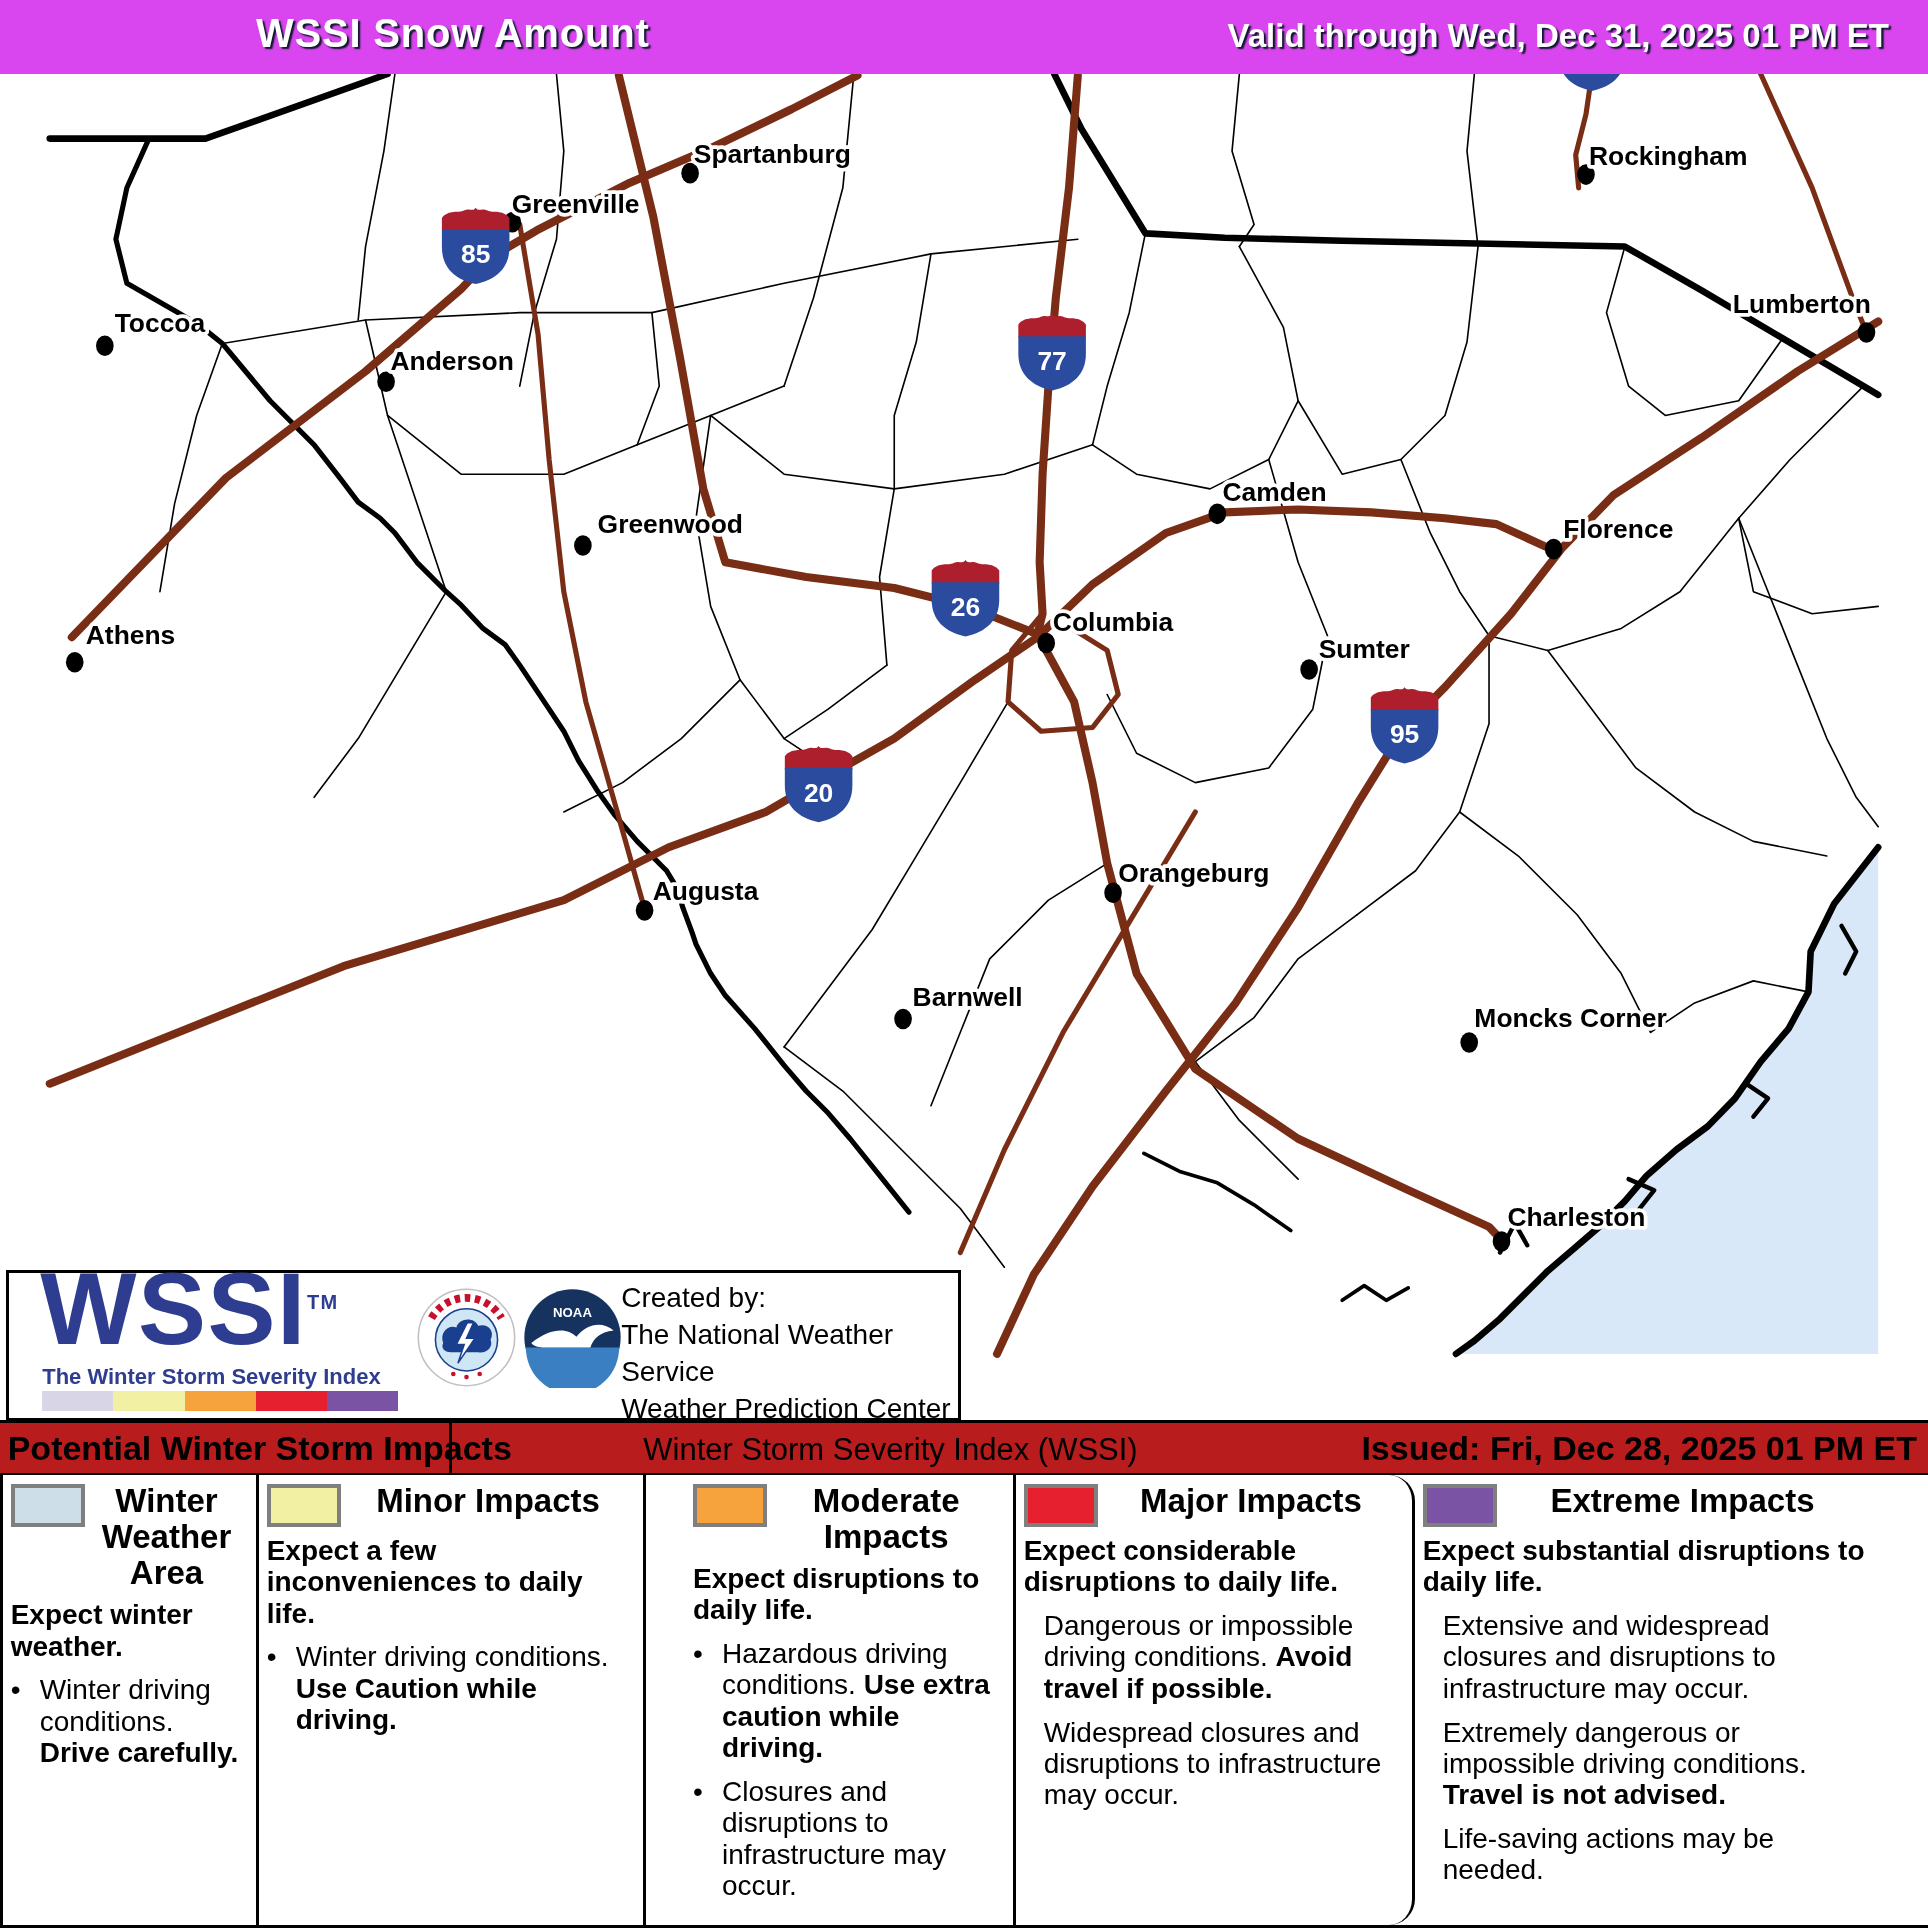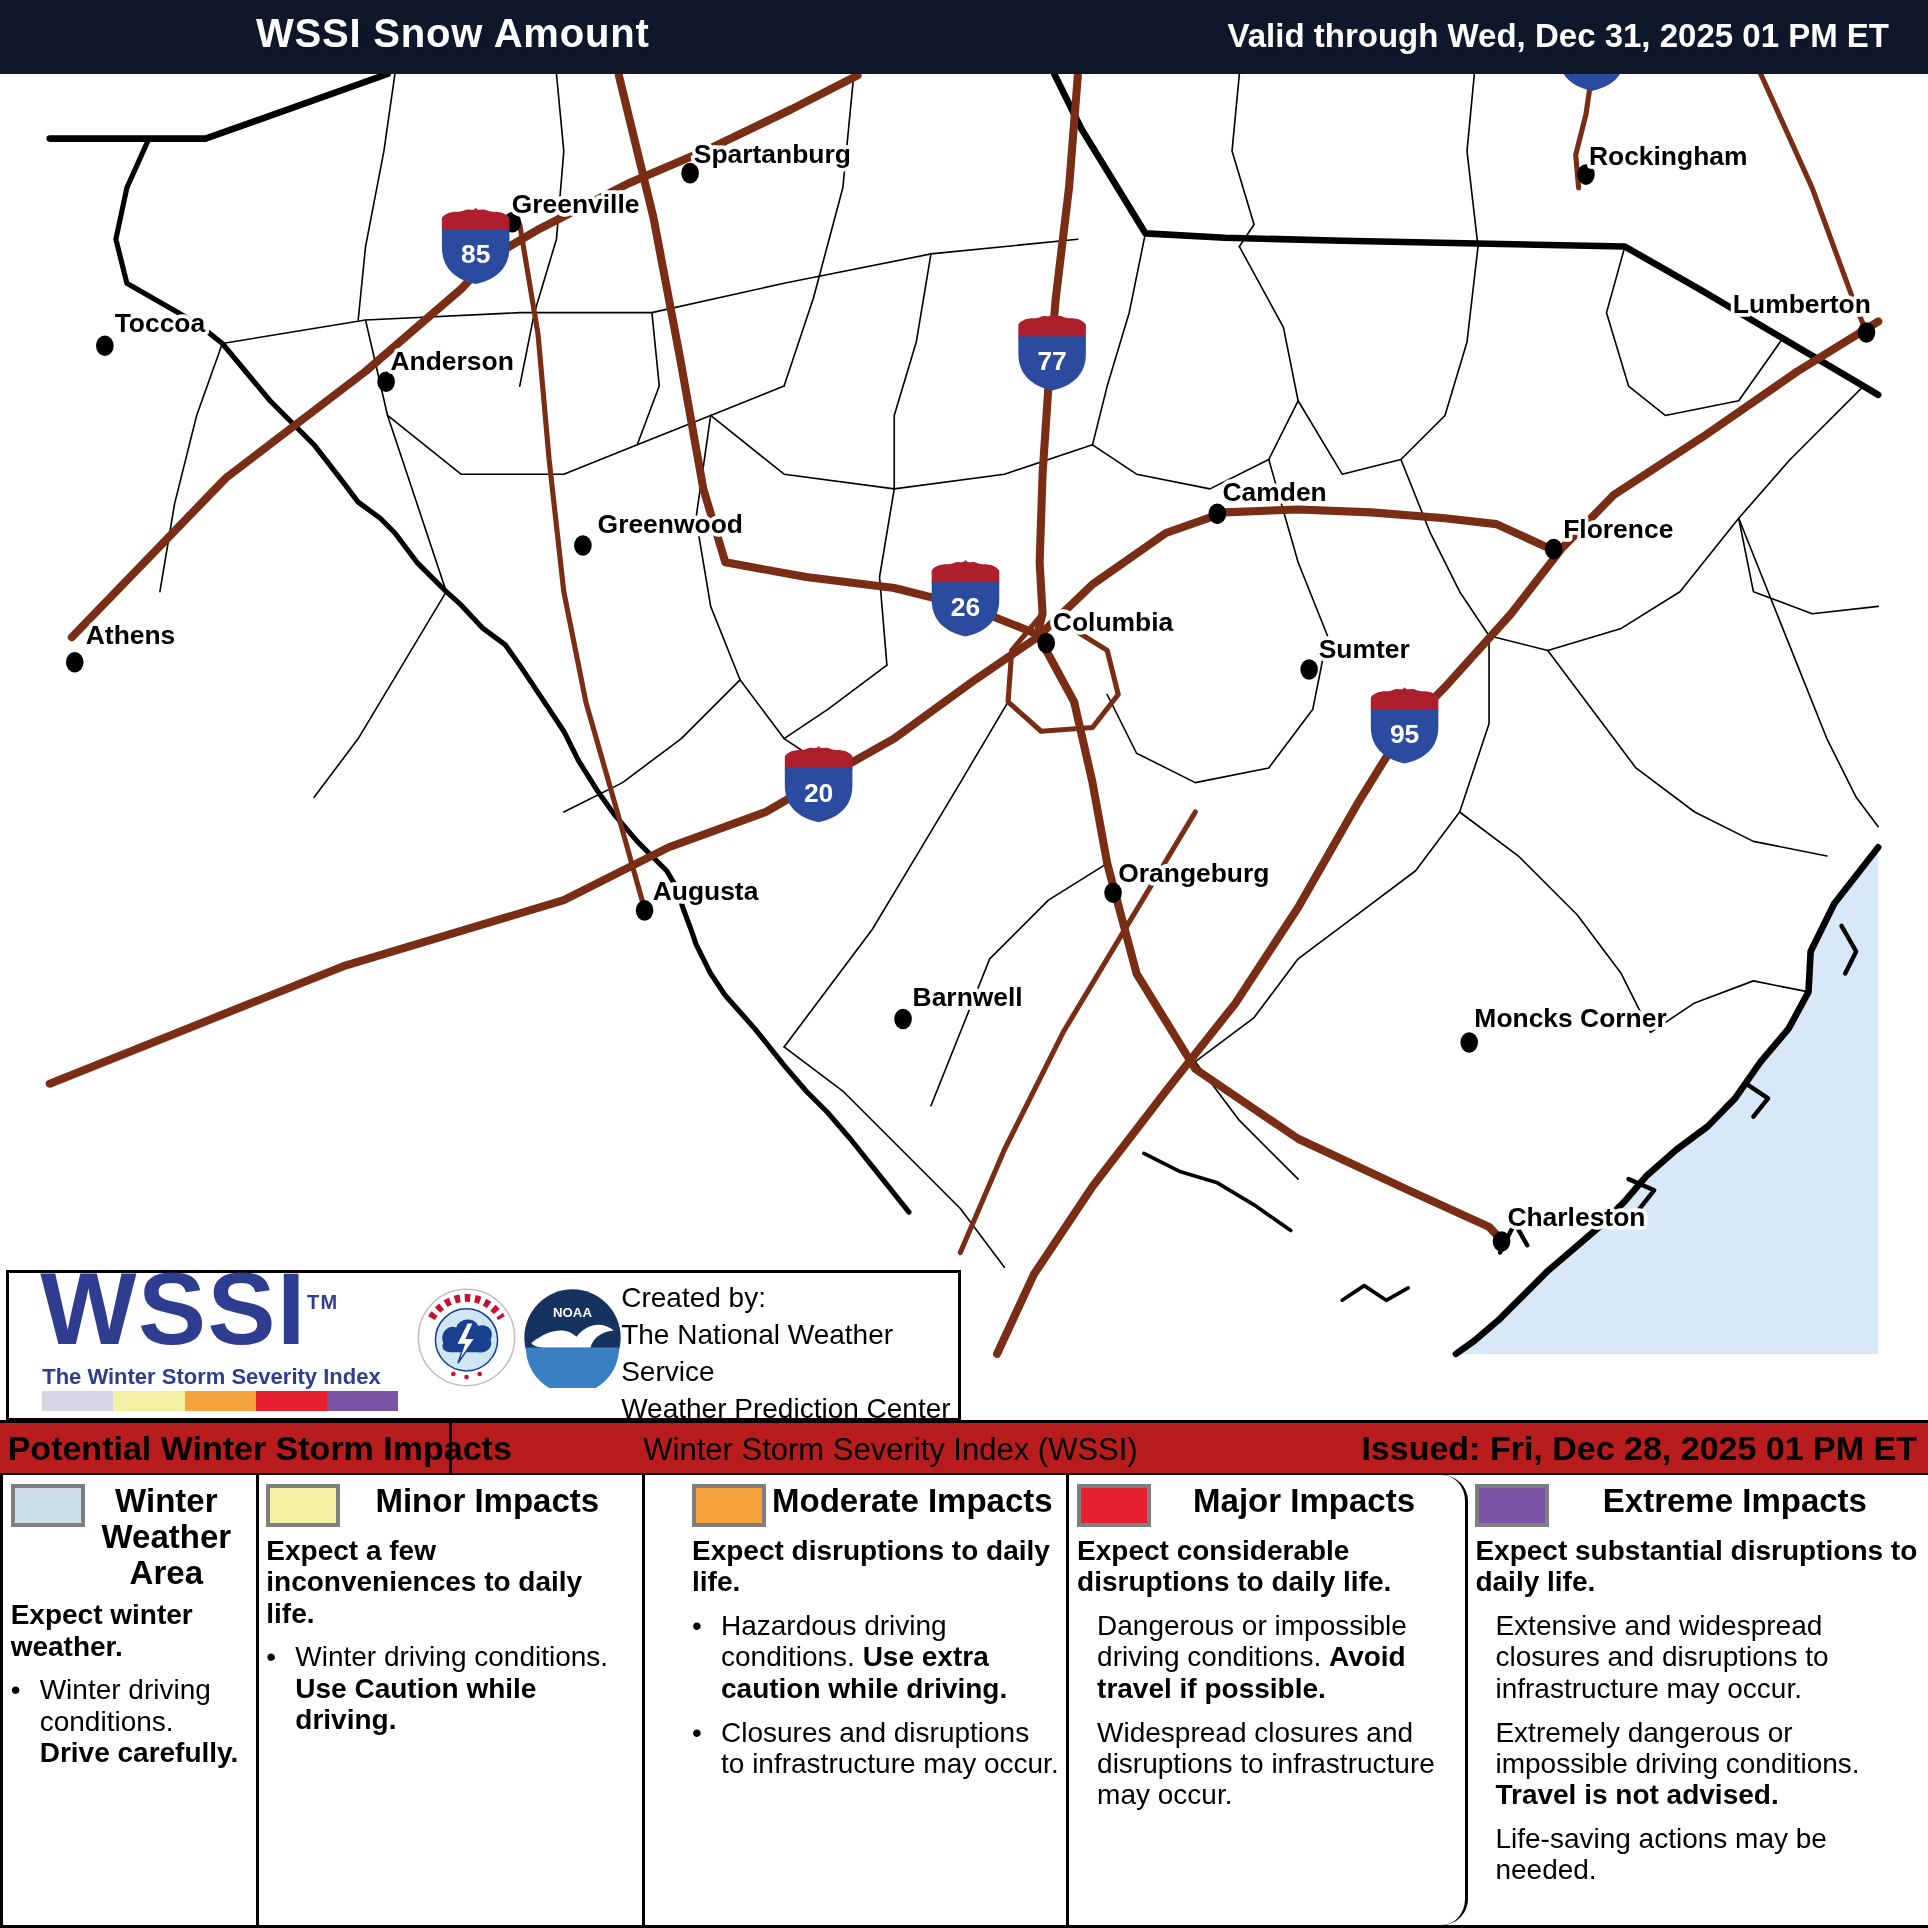--- a/index.html
+++ b/index.html
@@ -1,18 +1,18 @@
 <!DOCTYPE html>
 <html style="font-size:12.4px"><head>
 <meta charset="utf-8">
 <style>
   html,body{margin:0;padding:0;background:#ffffff;}
   body{width:1928px;height:1928px;position:relative;font-family:"Liberation Sans",sans-serif;overflow:hidden;}
   
-  .header{position:absolute;left:0;top:0;width:1928px;height:74px;background:#0f172a;z-index:30;}
+  .header{position:absolute;left:0;top:0;width:1928px;height:74px;background:#d946ef;z-index:30;}
   .header .title{position:absolute;left:256px;top:11px;font-size:40px;font-weight:bold;color:#ffffff;text-shadow:2.3px 2.3px 1.5px #10182e;letter-spacing:0.8px;}
   .header .valid{position:absolute;right:39px;top:17px;font-size:33px;font-weight:bold;color:#ffffff;text-shadow:2.3px 2.3px 1.5px #10182e;}
   
   .map-wrap{position:absolute;left:0;top:74px;width:1928px;height:1346px;background:#ffffff;z-index:1;}
   svg text{font-family:"Liberation Sans",sans-serif;}
   .county{fill:none;stroke:#000000;stroke-width:2.2;stroke-linejoin:round;stroke-linecap:round;}
   .state{fill:none;stroke:#000000;stroke-width:9;stroke-linejoin:round;stroke-linecap:round;}
   .river{fill:none;stroke:#000000;stroke-width:7;stroke-linejoin:round;stroke-linecap:round;}
   .road{fill:none;stroke:#7a2d15;stroke-width:11;stroke-linejoin:round;stroke-linecap:round;}
   .road.minor{stroke-width:7;}
@@ -34,21 +34,21 @@
   
   .statusbar{position:absolute;left:0;top:1420px;width:1928px;height:56px;background:#b91c1c;border-top:3.1px solid #000;border-bottom:3.1px solid #000;box-sizing:border-box;z-index:25;}
   .statusbar .left{position:absolute;left:7.7px;top:6.2px;font-size:34px;font-weight:bold;color:#000;}
   .statusbar .divider{position:absolute;left:449px;top:0;width:3.1px;height:50px;background:#000;}
   .statusbar .center{position:absolute;left:480px;top:9.3px;width:821px;text-align:center;font-size:31px;color:#000;}
   .statusbar .right{position:absolute;right:11px;top:6.2px;font-size:34px;font-weight:bold;color:#000;}
   
   .legend{position:absolute;left:0;top:1475px;width:1928px;height:453px;display:flex;box-sizing:border-box;border-bottom:3.1px solid #000;z-index:25;background:#fff;}
   .lcol{box-sizing:border-box;border-right:3.1px solid #000;padding:6.2px 7.7px 4.6px 7.7px;}
   .lcol:first-child{border-left:3.1px solid #000;}
-  .c0{width:259px;} .c1{width:387px;} .c2{width:425px;padding-left:47px;} .c3{width:399px;border-radius:26px;} .c4{width:461px;border-right:none;}
+  .c0{width:259px;} .c1{width:387px;} .c2{width:370px;padding-left:47px;} .c3{width:399px;border-radius:26px;} .c4{width:461px;border-right:none;}
   .lhead{display:flex;align-items:flex-start;}
   .lswatch{width:74px;height:43px;border:4.6px solid #7f7f7f;box-sizing:border-box;flex:0 0 auto;margin-top:3.1px;}
   .ltitle{flex:1;text-align:center;font-size:33px;font-weight:bold;line-height:1.1;padding-top:1.5px;}
   .lintro{font-size:28px;font-weight:bold;line-height:1.12;margin-top:7.7px;}
   .litem{font-size:28px;line-height:1.12;margin-top:12.4px;display:flex;}
   .lbullet{width:29px;flex:0 0 auto;font-size:28px;}
   .litem.nobullet{padding-left:20px;}
   .litem .btxt b{font-weight:bold;}
 </style>
 </head>

